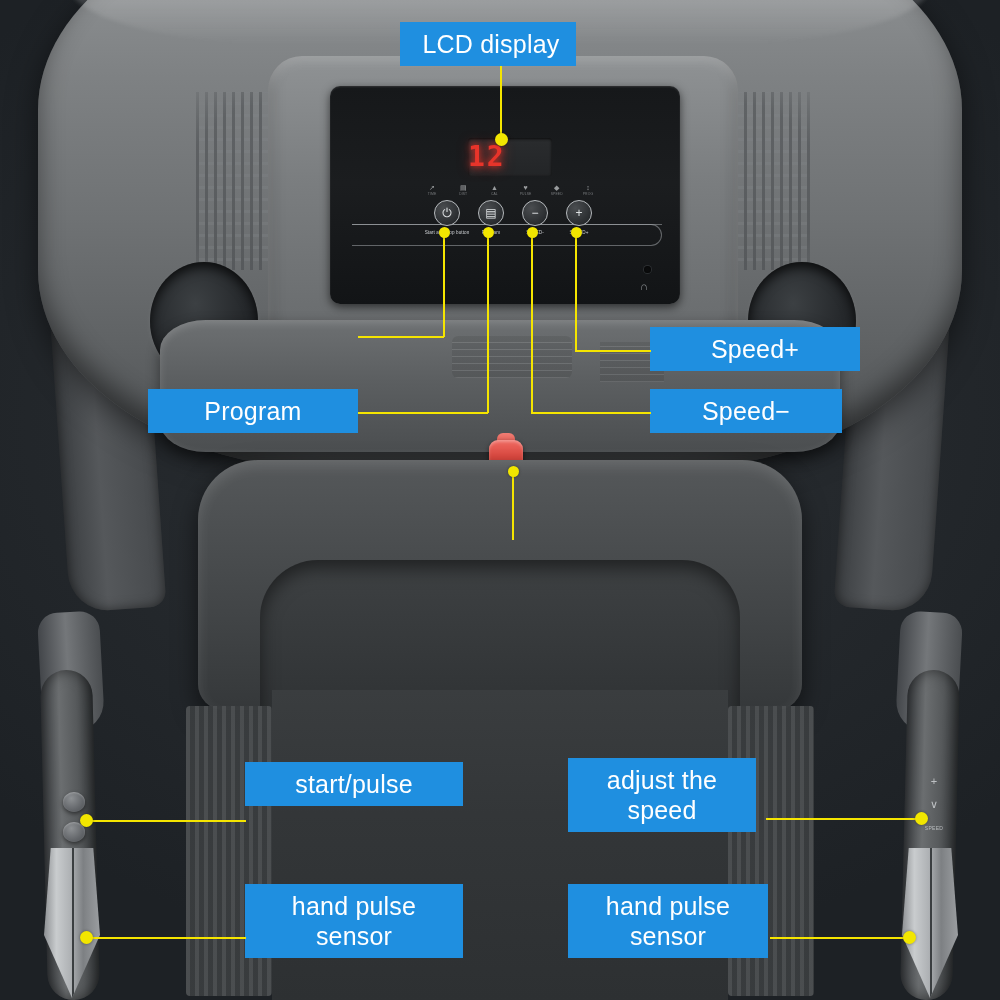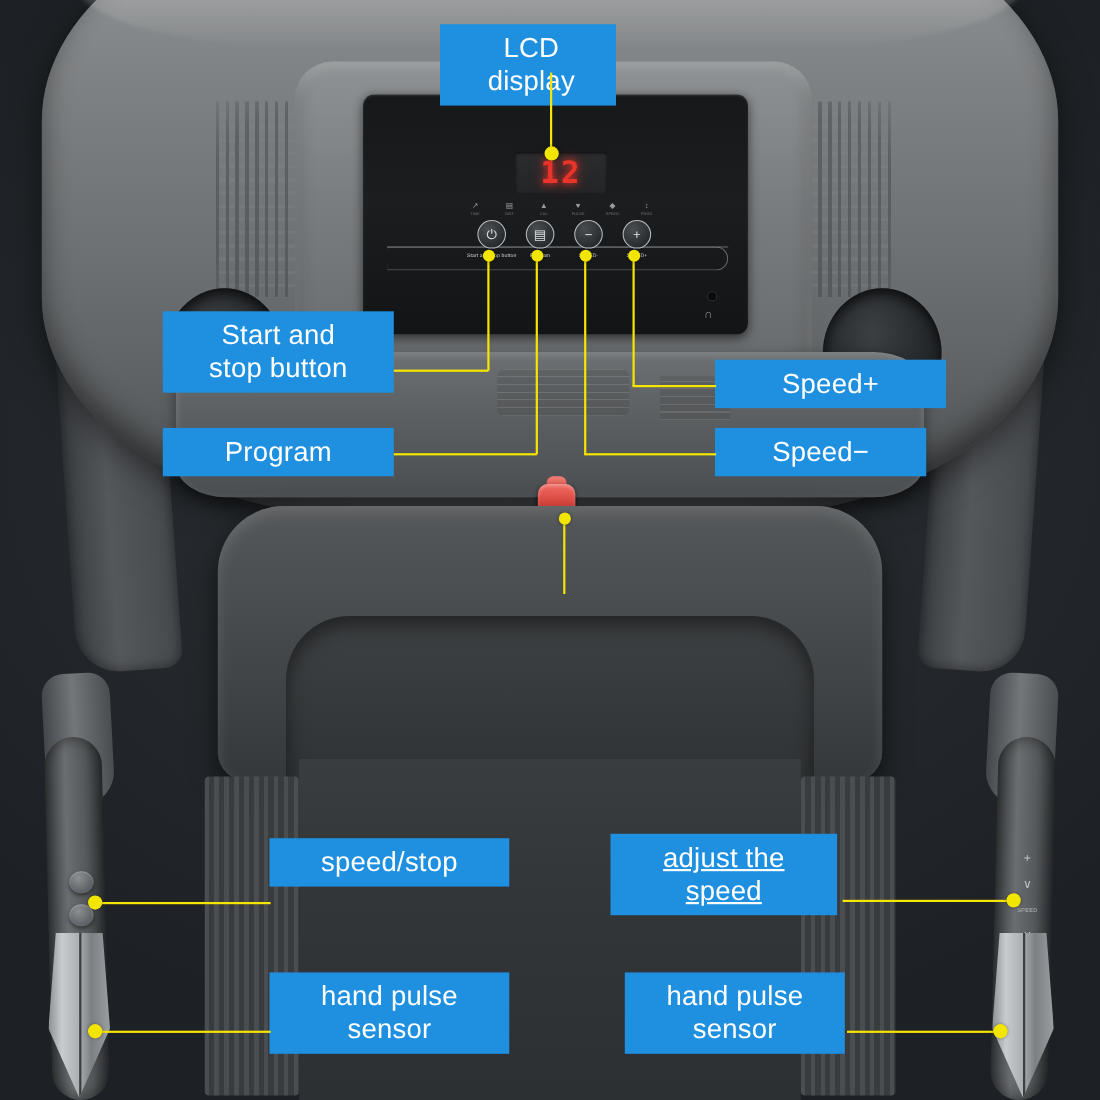--- a/index.html
+++ b/index.html
@@ -47,21 +47,21 @@
     border-radius:10px;
     background:linear-gradient(180deg,#16181a 0%,#1b1d1f 45%,#121416 100%);
     box-shadow: inset 0 1px 2px rgba(255,255,255,.12), 0 3px 10px rgba(0,0,0,.6);
   }
   
   .lcd-window{
     left:468px; top:138px; width:84px; height:38px;
     border-radius:3px;
     background:linear-gradient(180deg,#2a2c2e,#232527);
     box-shadow: inset 0 1px 3px rgba(0,0,0,.8);
-    display:flex; align-items:center; justify-content:center;
+    display:flex; align-items:center; justify-content:flex-start;
   }
   .lcd-digits{
     font-family:"DejaVu Sans Mono", monospace;
     font-size:28px; font-weight:700; letter-spacing:2px;
     color:#e8342a;
     text-shadow:0 0 7px rgba(235,50,40,.95), 0 0 14px rgba(235,50,40,.6);
     line-height:1;
   }
 
   
@@ -358,26 +358,24 @@
     <span>—</span>
   </div>
 
   <div class="layer pulse pulse-l">
       <span class="pulse-split"></span>
     </div>
   <div class="layer pulse pulse-r">
       <span class="pulse-split"></span>
     </div>
 
-  <div class="callout" style="left:400px; top:22px; width:160px;padding-left:20px;">LCD display</div>
+  <div class="callout" style="left:400px; top:22px; width:176px;padding-left:20px;">LCD display</div>
   <div class="lead lead-v" style="left:500px; top:66px; height:76px;"></div>
   <div class="dot" style="left:495px; top:133px;"></div>
 
-  <div class="callout" style="left:148px; top:283px; width:210px;">Start and
-stop button</div>
   <div class="lead lead-h" style="left:358px; top:336px; width:86px;"></div>
   <div class="lead lead-v" style="left:443px; top:232px; height:105px;"></div>
   <div class="dot sm" style="left:439px; top:227px;"></div>
 
   <div class="callout" style="left:148px; top:389px; width:210px;">Program</div>
   <div class="lead lead-h" style="left:358px; top:412px; width:130px;"></div>
   <div class="lead lead-v" style="left:487px; top:232px; height:181px;"></div>
   <div class="dot sm" style="left:483px; top:227px;"></div>
 
   <div class="callout" style="left:650px; top:327px; width:210px;">Speed+</div>
@@ -386,25 +384,25 @@
   <div class="dot sm" style="left:571px; top:227px;"></div>
 
   <div class="callout" style="left:650px; top:389px; width:192px;">Speed−</div>
   <div class="lead lead-h" style="left:531px; top:412px; width:120px;"></div>
   <div class="lead lead-v" style="left:531px; top:232px; height:181px;"></div>
   <div class="dot sm" style="left:527px; top:227px;"></div>
 
   <div class="lead lead-v" style="left:512px; top:470px; height:70px;"></div>
   <div class="dot sm" style="left:508px; top:466px;"></div>
 
-  <div class="callout" style="left:245px; top:762px; width:218px;">speed/stop</div>
+  <div class="callout" style="left:245px; top:762px; width:218px;">start/pulse</div>
   <div class="lead lead-h" style="left:88px; top:820px; width:158px;"></div>
   <div class="dot" style="left:80px; top:814px;"></div>
 
-  <div class="callout" style="left:555px; top:758px; width:206px;text-decoration:underline;">adjust the
+  <div class="callout" style="left:568px; top:758px; width:188px;">adjust the
 speed</div>
   <div class="lead lead-h" style="left:766px; top:818px; width:156px;"></div>
   <div class="dot" style="left:915px; top:812px;"></div>
 
   <div class="callout" style="left:245px; top:884px; width:218px;">hand pulse
 sensor</div>
   <div class="lead lead-h" style="left:88px; top:937px; width:158px;"></div>
   <div class="dot" style="left:80px; top:931px;"></div>
 
   <div class="callout" style="left:568px; top:884px; width:200px;">hand pulse

